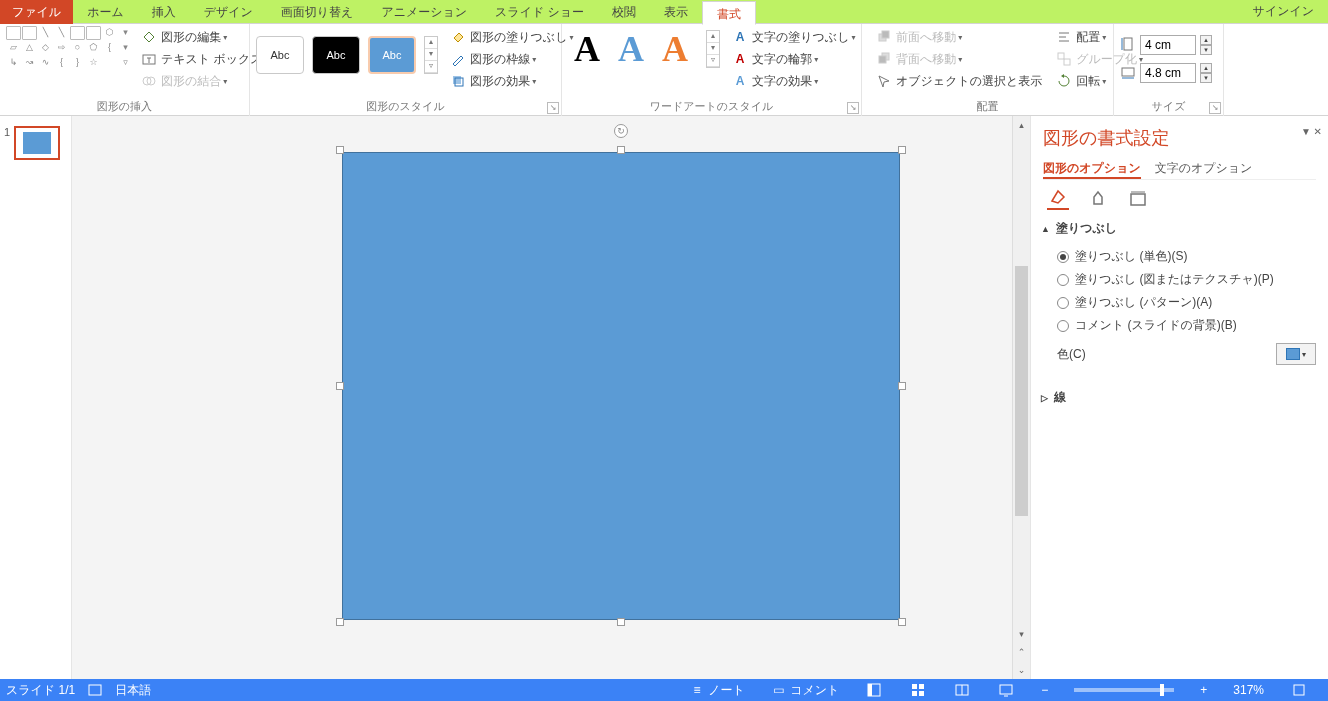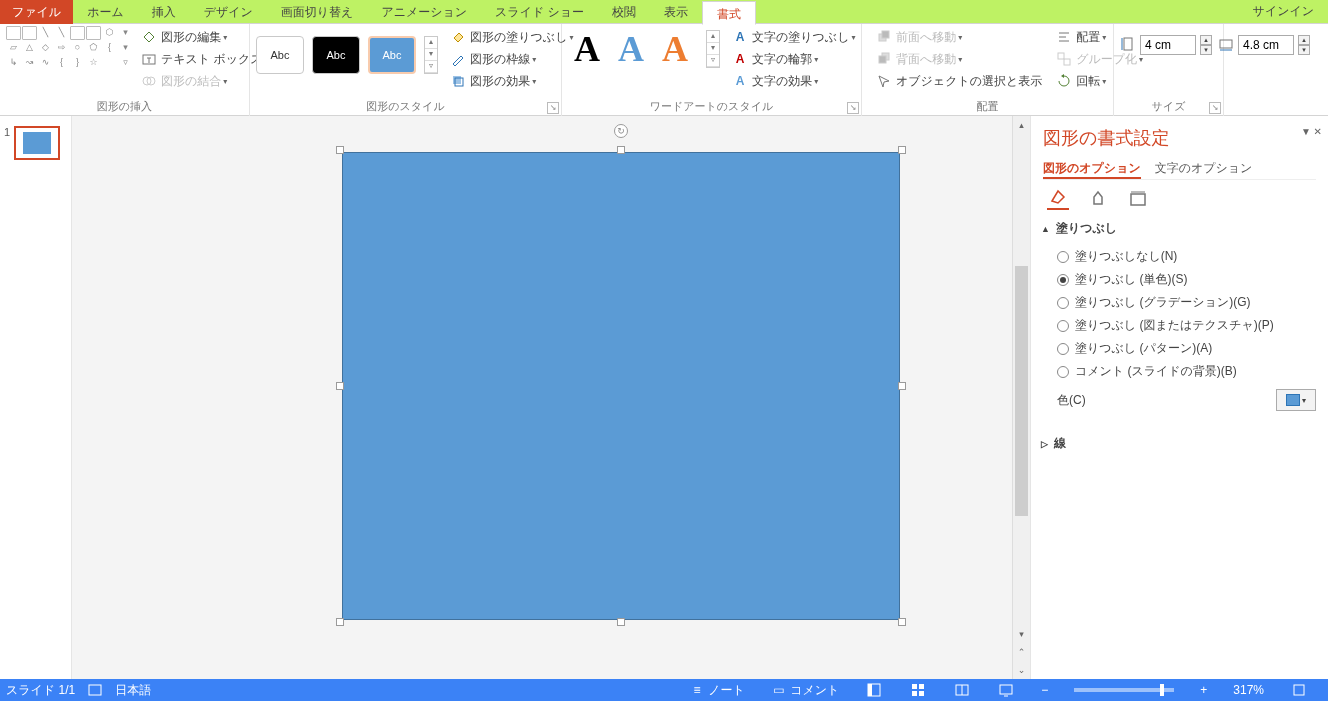--- a/index.html
+++ b/index.html
@@ -313,21 +313,21 @@
             </span>
             <span>回転</span>
             <span class="dd">▾</span>
           </div>
       </div>
     </div>
     <div class="group-label">配置</div>
   </div>
 
   <div class="group" style="width:110px">
-    <div class="group-body" style="flex-direction:row;gap:6px;padding-top:8px">
+    <div class="group-body" style="flex-direction:column;gap:6px;padding-top:8px">
       <div class="size-field">
         <span class="ic"><svg width="16" height="16">
               <rect x="4" y="2" width="8" height="12" fill="none" stroke="#767676"></rect>
               <path d="M2 2v12" stroke="#2e75b6"></path>
             </svg></span>
         <input class="size-input" value="4 cm" style="">
         <div class="spin">
             <div>▴</div>
             <div>▾</div>
           </div>
@@ -410,30 +410,22 @@
             <path d="M3 3h14" stroke="#767676"></path>
           </svg>
         </div>
     </div>
 
     <div class="sect-hdr">
         <span class="tri">▲</span>
         <span>塗りつぶし</span>
       </div>
     <div class="radio-row">
-        <span class="radio"></span>
-        <span>塗りつぶしなし(N)</span>
-      </div>
-    <div class="radio-row">
         <span class="radio sel"></span>
         <span>塗りつぶし (単色)(S)</span>
-      </div>
-    <div class="radio-row">
-        <span class="radio"></span>
-        <span>塗りつぶし (グラデーション)(G)</span>
       </div>
     <div class="radio-row">
         <span class="radio"></span>
         <span>塗りつぶし (図またはテクスチャ)(P)</span>
       </div>
     <div class="radio-row">
         <span class="radio"></span>
         <span>塗りつぶし (パターン)(A)</span>
       </div>
     <div class="radio-row">

